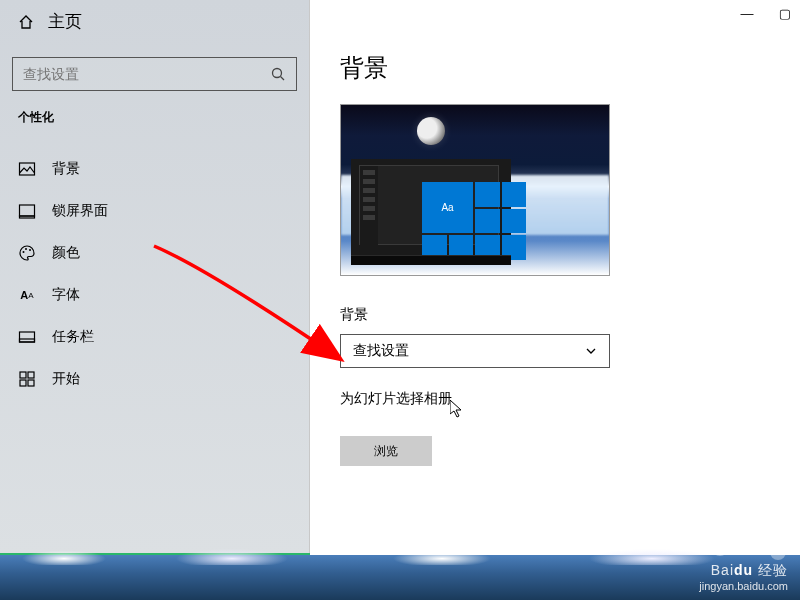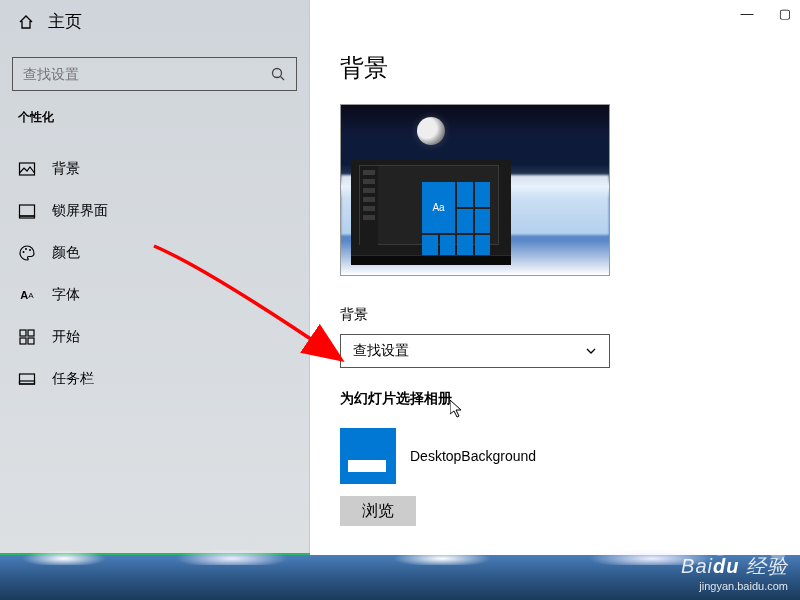--- a/index.html
+++ b/index.html
@@ -18,40 +18,40 @@
 .content { position: absolute; left: 310px; top: 0; width: 490px; height: 555px; padding: 52px 30px 0; }
 .page-h1 { font-size: 24px; font-weight: 400; margin-bottom: 20px; }
 .preview { width: 270px; height: 172px; background: linear-gradient(#0a0a1a 0%,#0f1a3a 18%,#0c1b3a 35%,#2a3a5a 42%,#fff 48%,#4978b8 55%,#5a88c8 80%,#fff 100%); position: relative; border: 1px solid #999; overflow: hidden; }
 .moon { position: absolute; top: 12px; left: 76px; width: 28px; height: 28px; border-radius: 50%; background: radial-gradient(circle at 35% 40%,#eee 40%,#888 70%,#222 100%); box-shadow: 0 0 8px rgba(255,255,255,.15);}
 .cloud-band { position:absolute; left:0; right:0; top:70px; height:60px; background: linear-gradient(#eef6ff,#bcd8f2); filter: blur(1px); opacity:.9;}
 .mini-window { position: absolute; left: 10px; bottom: 10px; width: 160px; height: 106px; background: #1a1a1a; }
 .mini-taskbar { position: absolute; left: 0; right: 0; bottom: 0; height: 10px; background: #0a0a0a; border-top:1px solid #2a2a2a;}
 .mini-win { position:absolute; top:6px; left:8px; width:140px; height:80px; background:#222; border:1px solid #3a3a3a;}
 .mini-list { position:absolute; left:0; top:0; width:18px; height:80px; background:#1a1a1a;}
 .mini-list div{height:5px;margin:4px 3px;background:#3a3a3a;}
-.mini-tiles { position: absolute; left: 62px; top: 16px; width: 68px; height: 78px; display: grid; grid-template-columns: repeat(4,1fr); grid-template-rows: repeat(3,1fr); gap: 2px; }
+.mini-tiles { position: absolute; left: 62px; top: 16px; width: 104px; height: 78px; display: grid; grid-template-columns: repeat(4,1fr); grid-template-rows: repeat(3,1fr); gap: 2px; }
 .tile { background: #0078d4; }
 .tile.big { grid-column: span 2; grid-row: span 2; font-size: 10px; color: #fff; display: flex; align-items: center; justify-content: center; }
 .sec-label { font-size: 14px; margin-top: 30px; margin-bottom: 10px; color: #000; }
 .dropdown { width: 270px; height: 34px; border: 1px solid #555; display: flex; align-items: center; justify-content: space-between; padding: 0 12px; font-size: 14px; cursor: pointer; background:#fff;}
-.album-label { font-size: 14px; margin-top: 22px; margin-bottom: 20px; color: #000; font-weight: bold; }
+.album-label { font-size: 14px; margin-top: 22px; margin-bottom: 0; color: #000; }
 .album-row { display: flex; align-items: center; gap: 14px; }
 .album-tile { width: 56px; height: 56px; background: #0078d4; position: relative; }
 .album-tile::after { content: ""; position: absolute; left: 8px; bottom: 12px; width: 38px; height: 10px; background: #fff; }
 .album-tile::before { content:""; position:absolute; left:8px; bottom:22px; width:38px; height:2px; background:#fff;}
 .album-name { font-size: 14px; color: #000; }
-.browse-btn { margin-top: 12px; width: 76px; height: 30px; background: #ccc; font-size: 16px; display: flex; align-items: center; justify-content: center; cursor: pointer; border:none;}
+.browse-btn { margin-top: 28px; width: 92px; height: 30px; background: #ccc; font-size: 12px; display: flex; align-items: center; justify-content: center; cursor: pointer; border:none;}
 .cursor { position: absolute; left: 450px; top: 400px; font-size: 16px; color: #000; pointer-events:none;}
 .arrow { position: absolute; pointer-events: none; }
 .arrow svg { overflow: visible; }
 .bottom-strip { position: absolute; left: 0; right: 0; bottom: 0; height: 45px; background: linear-gradient(180deg,#4a7eba 0%,#325e90 40%,#1a3a5a 100%); }
 .strip-cloud { position:absolute; left:-20px; right:-20px; top:-6px; height:16px; background: radial-gradient(ellipse 60px 12px at 10% 60%,#fff 0%,#fff0 70%), radial-gradient(ellipse 80px 14px at 30% 60%,#eef 0%,#fff0 70%), radial-gradient(ellipse 70px 12px at 55% 60%,#fff 0%,#fff0 70%), radial-gradient(ellipse 90px 14px at 80% 60%,#eef 0%,#fff0 70%);}
 .green-line { position:absolute; left:0; top:553px; width:310px; height:2px; background:#2bb76b;}
 .watermark { position: absolute; right: 12px; bottom: 8px; text-align: right; color: rgba(255,255,255,.85); font-size: 11px; pointer-events:none;}
-.watermark .wm1 { font-size: 20px; font-weight: 300; letter-spacing: 1px; font-style: italic; }
+.watermark .wm1 { font-size: 14px; font-weight: 300; letter-spacing: 1px; }
 .watermark .wm1 b { font-weight: 700; color: #fff; }
 .watermark .paws { position:absolute; right:-2px; bottom:30px; width:90px; height:34px;}
 .watermark .paws span{position:absolute;width:16px;height:16px;border-radius:50%;background:rgba(255,255,255,.35);}
 svg { display: block; }
 </style>
 </head>
 <body>
 
 <div class="chrome">
   <span>—</span>
@@ -113,37 +113,37 @@
     </div>
     <div class="nav-item">
       <span class="ic">
           <span style="font-size:11px;font-weight:700;">A</span>
           <span style="font-size:8px;">A</span>
         </span>
       <span>字体</span>
     </div>
     <div class="nav-item">
       <span class="ic">
+          <svg width="18" height="18" viewBox="0 0 18 18">
+            <rect x="1.5" y="4" width="15" height="10" fill="none" stroke="#000" stroke-width="1.2"></rect>
+            <rect x="1.5" y="11" width="15" height="3" fill="#000" fill-opacity=".0" stroke="#000" stroke-width="1.2"></rect>
+          </svg>
+        </span>
+      <span>任务栏</span>
+    </div>
+    <div class="nav-item">
+      <span class="ic">
           <svg width="16" height="16" viewBox="0 0 16 16">
             <rect x="1" y="1" width="6" height="6" fill="none" stroke="#000" stroke-width="1.2"></rect>
             <rect x="9" y="1" width="6" height="6" fill="none" stroke="#000" stroke-width="1.2"></rect>
             <rect x="1" y="9" width="6" height="6" fill="none" stroke="#000" stroke-width="1.2"></rect>
             <rect x="9" y="9" width="6" height="6" fill="none" stroke="#000" stroke-width="1.2"></rect>
           </svg>
         </span>
       <span>开始</span>
-    </div>
-    <div class="nav-item">
-      <span class="ic">
-          <svg width="18" height="18" viewBox="0 0 18 18">
-            <rect x="1.5" y="4" width="15" height="10" fill="none" stroke="#000" stroke-width="1.2"></rect>
-            <rect x="1.5" y="11" width="15" height="3" fill="#000" fill-opacity=".0" stroke="#000" stroke-width="1.2"></rect>
-          </svg>
-        </span>
-      <span>任务栏</span>
     </div>
   </div>
 </div>
 
 <div class="content">
   <h1 class="page-h1">背景</h1>
 
   <div class="preview">
     <div class="moon"></div>
     <div class="cloud-band"></div>
@@ -177,24 +177,20 @@
   <div class="dropdown">
     <span>查找设置</span>
     <span>
         <svg width="12" height="12" viewBox="0 0 12 12">
           <polyline points="2,4 6,8 10,4" fill="none" stroke="#000" stroke-width="1.3"></polyline>
         </svg>
       </span>
   </div>
 
   <div class="album-label">为幻灯片选择相册</div>
-  <div class="album-row">
-    <div class="album-tile"></div>
-    <div class="album-name">DesktopBackground</div>
-  </div>
 
   <button class="browse-btn">浏览</button>
 </div>
 
 <div class="arrow" style="left:146px;top:238px;">
   <svg width="210" height="130">
       <defs>
         <marker id="ah" markerWidth="12" markerHeight="12" refX="9" refY="5" orient="auto">
           <polygon points="0,0 12,5 0,10" fill="#ff0000"></polygon>
         </marker>

